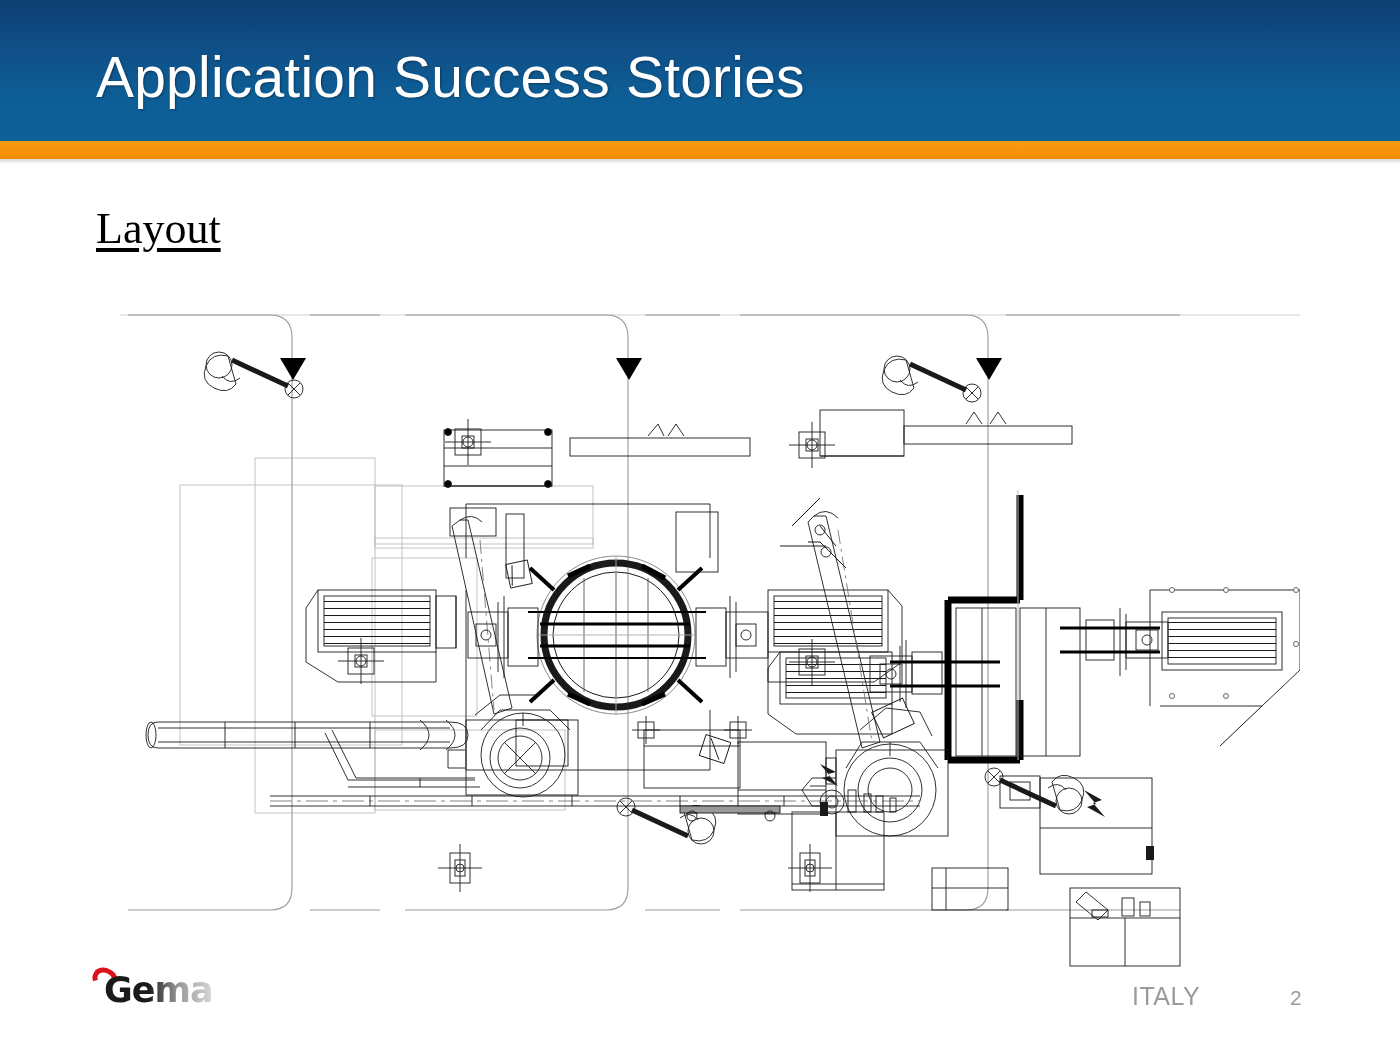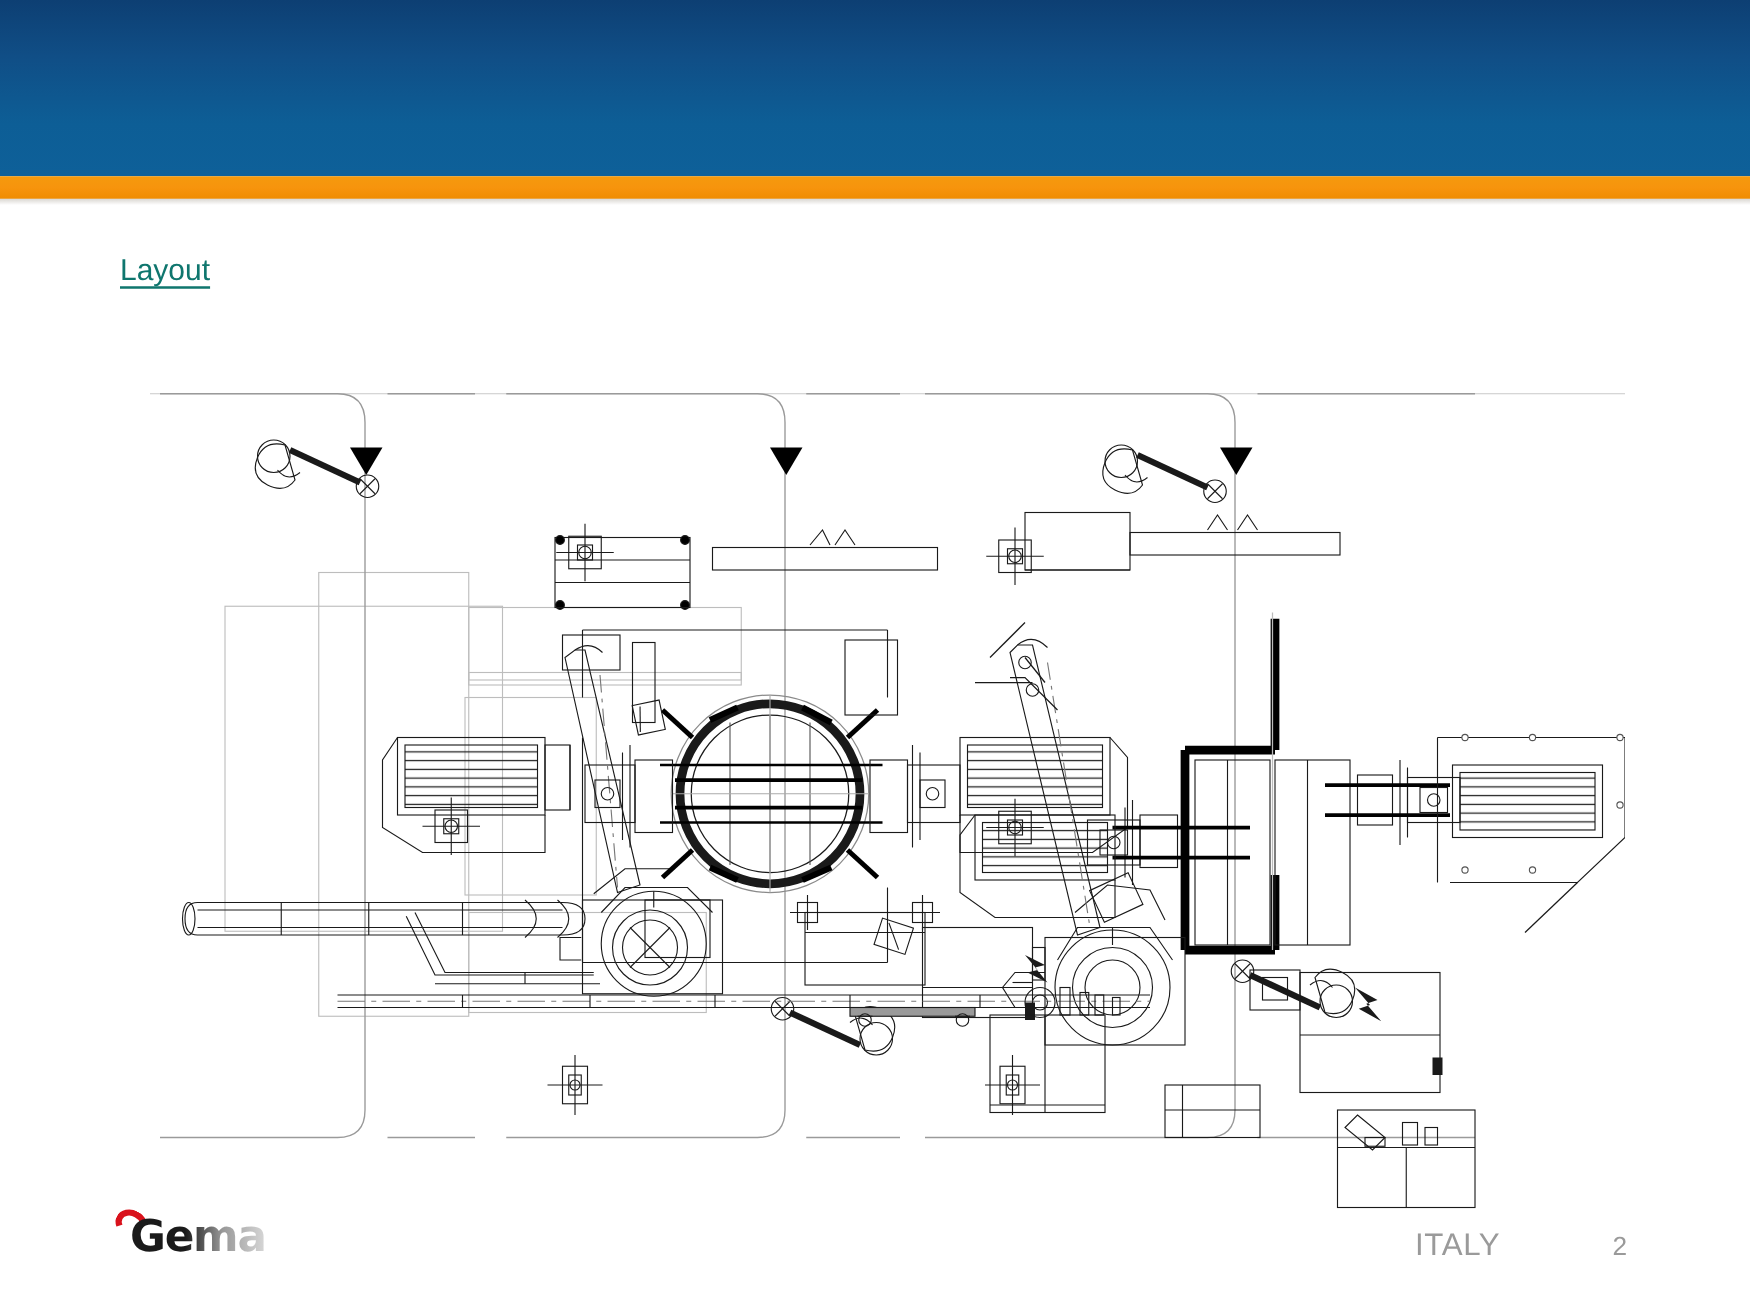--- a/index.html
+++ b/index.html
@@ -44,24 +44,25 @@
     color: #ffffff;
     letter-spacing: 0.2px;
     white-space: nowrap;
     text-shadow: 1px 1px 2px rgba(0,0,0,0.35);
   }
 
   
   #section-label {
     position: absolute;
     left: 96px; top: 203px;
-    font-size: 24px;
-    color: #0f766e;
+    font-size: 44px;
+    color: #000000;
     text-decoration: underline;
     text-underline-offset: 5px;
+    font-family: Liberation Serif, serif;
   }
 
   
   #logo {
     position: absolute;
     left: 88px; top: 968px;
     width: 130px; height: 48px;
   }
   #logo-text {
     position: absolute;
@@ -111,20 +112,21 @@
   #drawing svg { display: block; }
 </style>
 </head>
 <body>
 
 <div id="slide">
 
   <div id="header-band"></div>
   <div id="header-accent"></div>
   <div id="header-shadow"></div>
+  <div id="slide-title">Application Success Stories</div>
 
   <div id="section-label">Layout</div>
 
   <div id="drawing">
     <svg width="1180" height="680" viewBox="0 0 1180 680" xmlns="http://www.w3.org/2000/svg">
       <defs>
         <marker id="dn" markerWidth="18" markerHeight="18" refX="9" refY="14" orient="auto">
           <polygon points="2,2 16,2 9,16" fill="#000"></polygon>
         </marker>
         <pattern id="slats" width="10" height="7" patternUnits="userSpaceOnUse">

